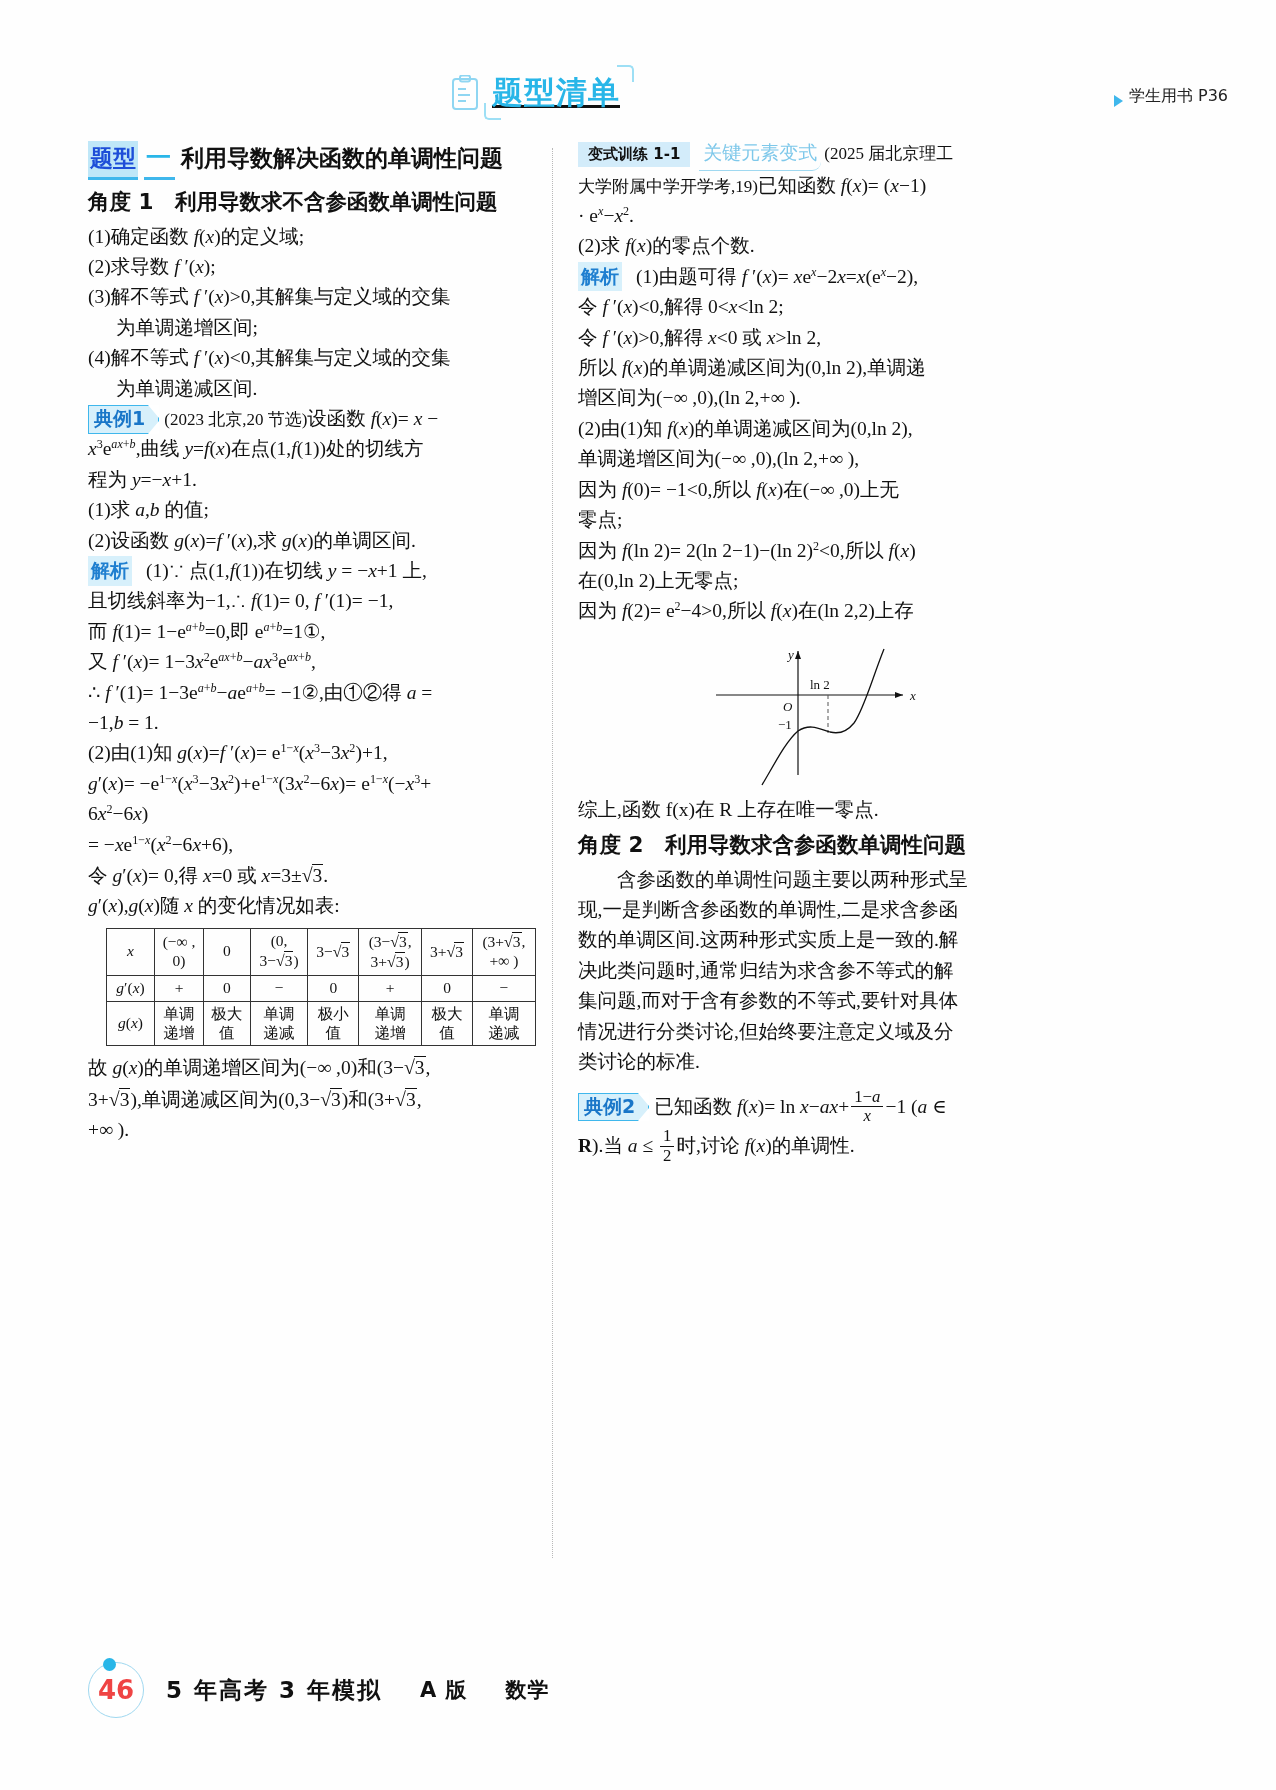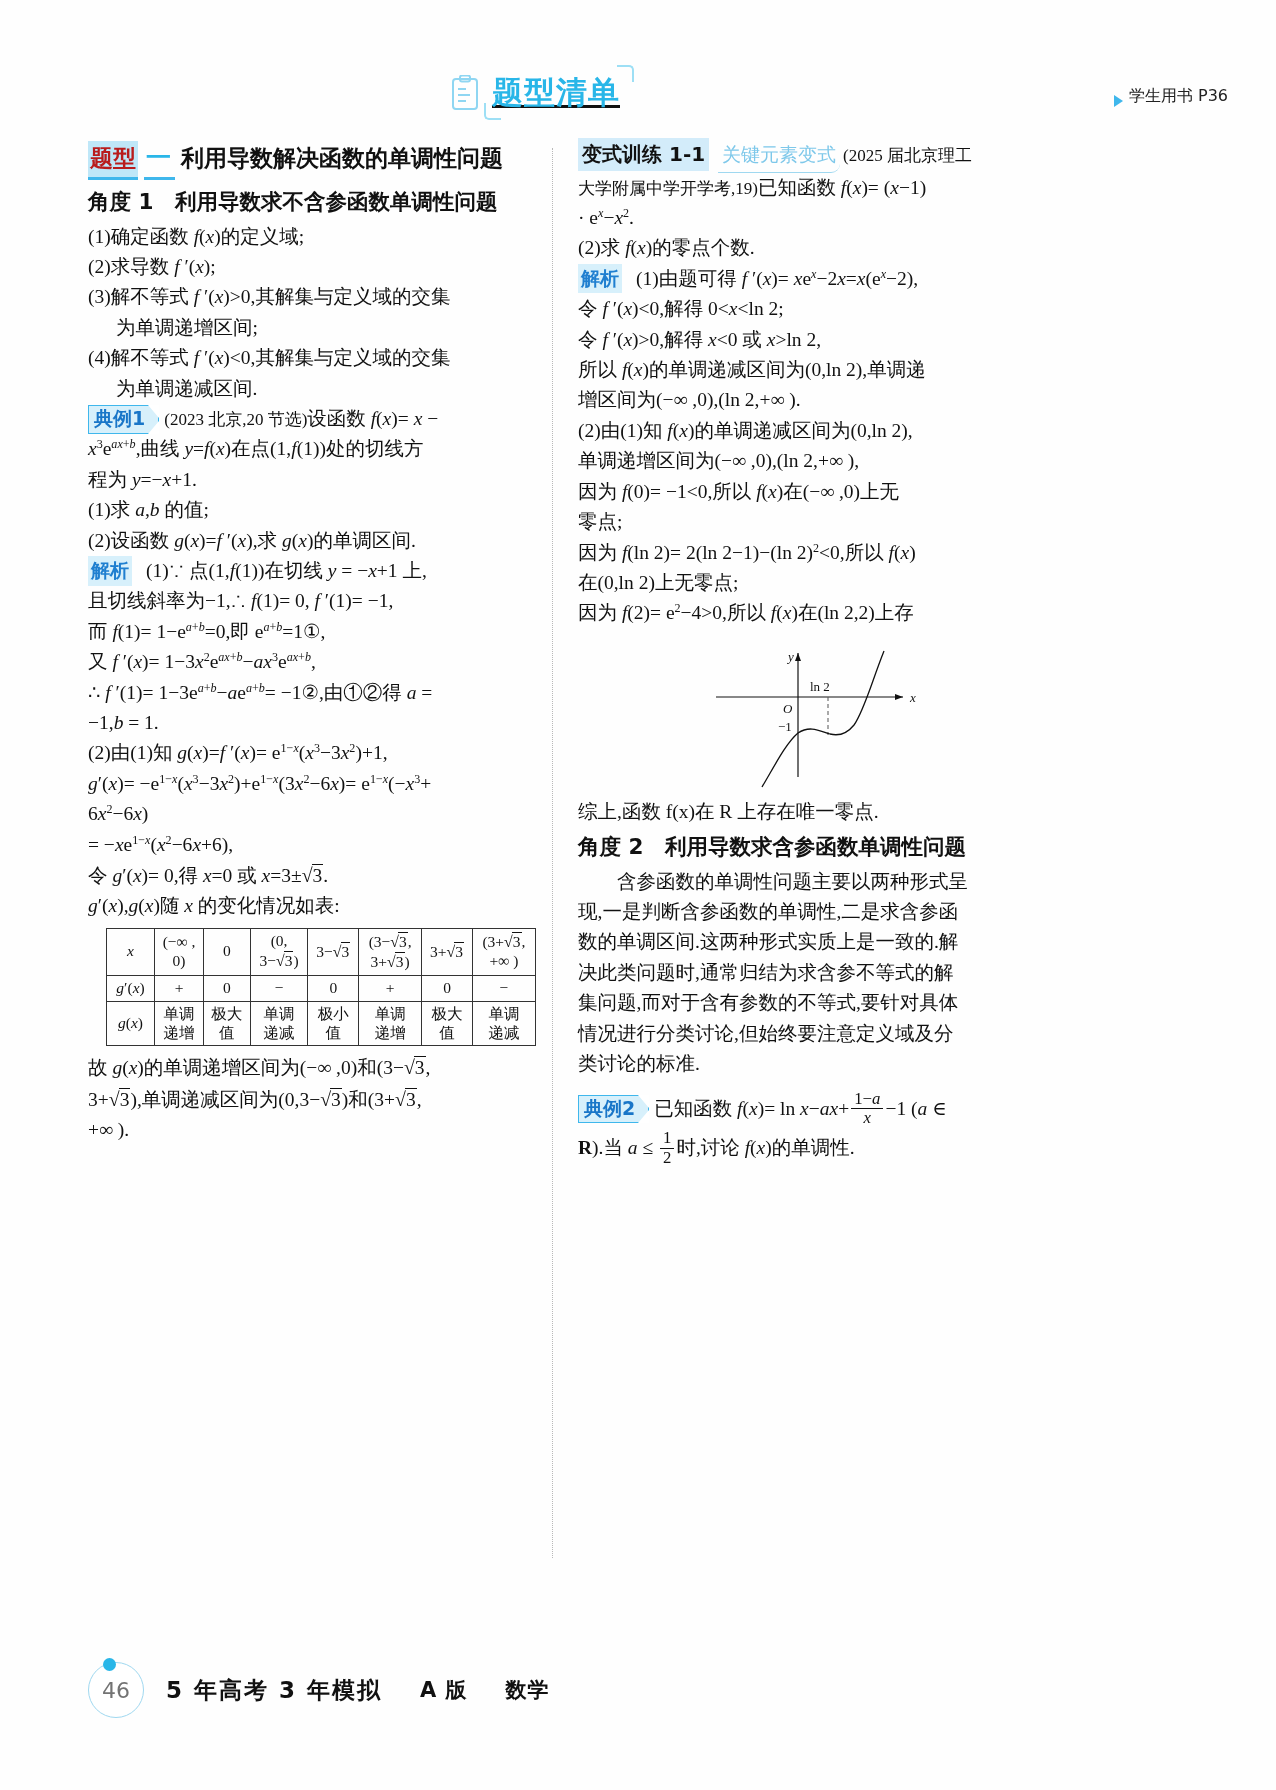--- a/index.html
+++ b/index.html
@@ -74,21 +74,21 @@
   .sm { font-size:17px; }
   sup { font-size:0.62em; vertical-align:super; line-height:0; }
 
   
   .tixing-line {
     display:flex; align-items:baseline; gap:6px;
     font-family:"DejaVu Sans","Liberation Sans",sans-serif;
     font-weight:bold; font-size:23px; margin-bottom:5px;
   }
   .tixing-tag {
-    background:#bfe7f8; color:#b91c1c; padding:0 2px;
+    background:#bfe7f8; color:#1d4ed8; padding:0 2px;
     border-bottom:3px solid #3fb7ec;
     font-size:23px;
   }
   .tixing-num { color:#29b6e8; font-weight:bold; font-size:25px; padding:0 4px 0 2px;
      border-bottom:3px solid #3fb7ec; }
   .jiaodu {
     font-family:"DejaVu Sans","Liberation Sans",sans-serif;
     font-weight:bold; font-size:21.5px; margin:3px 0 3px 0;
   }
 
@@ -119,21 +119,21 @@
     display:inline-block;
     background:#d7f0fb; color:#1f7fd0;
     font-family:"DejaVu Sans","Liberation Sans",sans-serif;
     font-weight:bold; font-size:19px;
     padding:0 3px; margin-right:14px;
   }
   .bianshi-wrap { display:flex; align-items:baseline; flex-wrap:wrap; }
   .bianshi {
     display:inline-block; background:#d3ecfa; color:#111;
     font-family:"DejaVu Sans","Liberation Sans",sans-serif;
-    font-weight:bold; font-size:20px; padding:1px 4px; margin-right:9px;
+    font-weight:bold; font-size:15px; padding:1px 10px; margin-right:9px;
   }
   .guanjian {
     display:inline-block; color:#7ec8ea;
     font-family:Liberation Serif, serif;
     font-size:19px; padding:0 4px 2px 4px;
     border-bottom:1.6px solid #9fd8f0;
     border-radius:0 0 9px 0;
     margin-right:3px;
   }
 
@@ -164,21 +164,21 @@
   .figure { margin:10px 0 8px 0; display:flex; justify-content:center; }
 
   
   .footer {
     position:absolute; left:88px; bottom:72px; display:flex; align-items:center; gap:22px;
   }
   .pagenum {
     width:56px;height:56px;border-radius:50%;
     border:1.6px solid #9fd8f0; background:#fff;
     display:flex;align-items:center;justify-content:center;
-    color:#737373; font-weight:normal; font-size:22px;
+    color:#ef4444; font-weight:bold; font-size:26px;
     font-family:"DejaVu Sans","Liberation Sans",sans-serif;
     position:relative;
   }
   .pagenum::before{
     content:""; position:absolute; top:-5px; left:14px;
     width:13px;height:13px;border-radius:50%;background:#29b6e8;
   }
   .footer-text {
     font-family:"DejaVu Sans","Liberation Sans",sans-serif;
     font-weight:bold; font-size:23px; color:#111; letter-spacing:2px;

